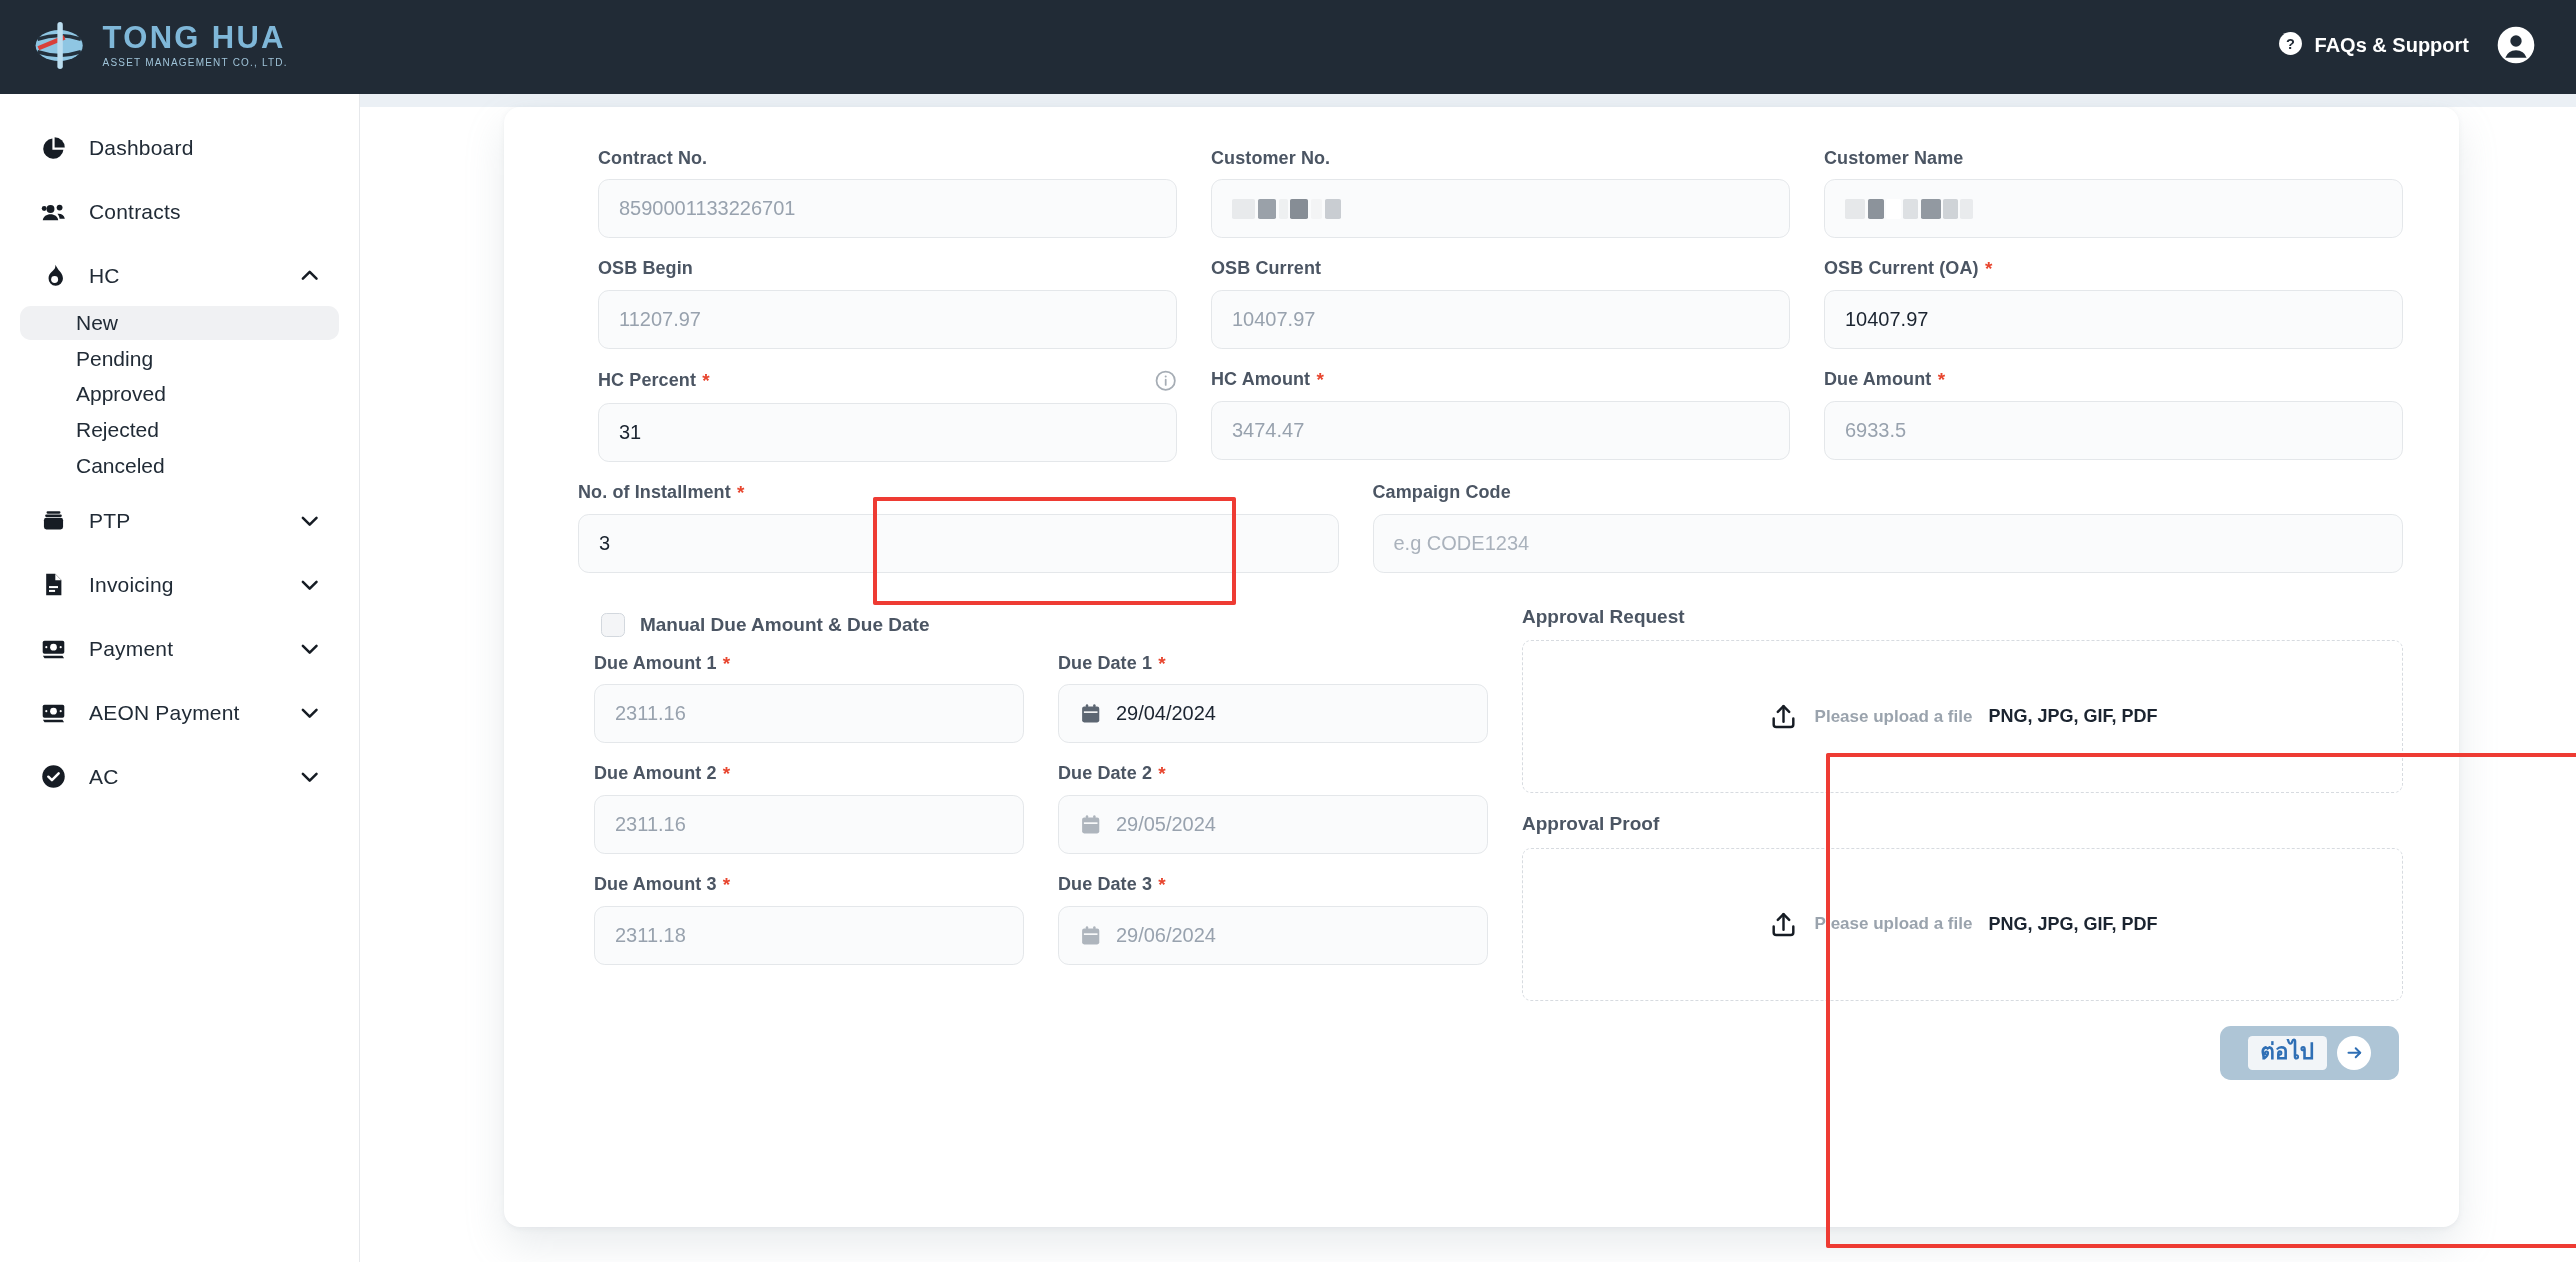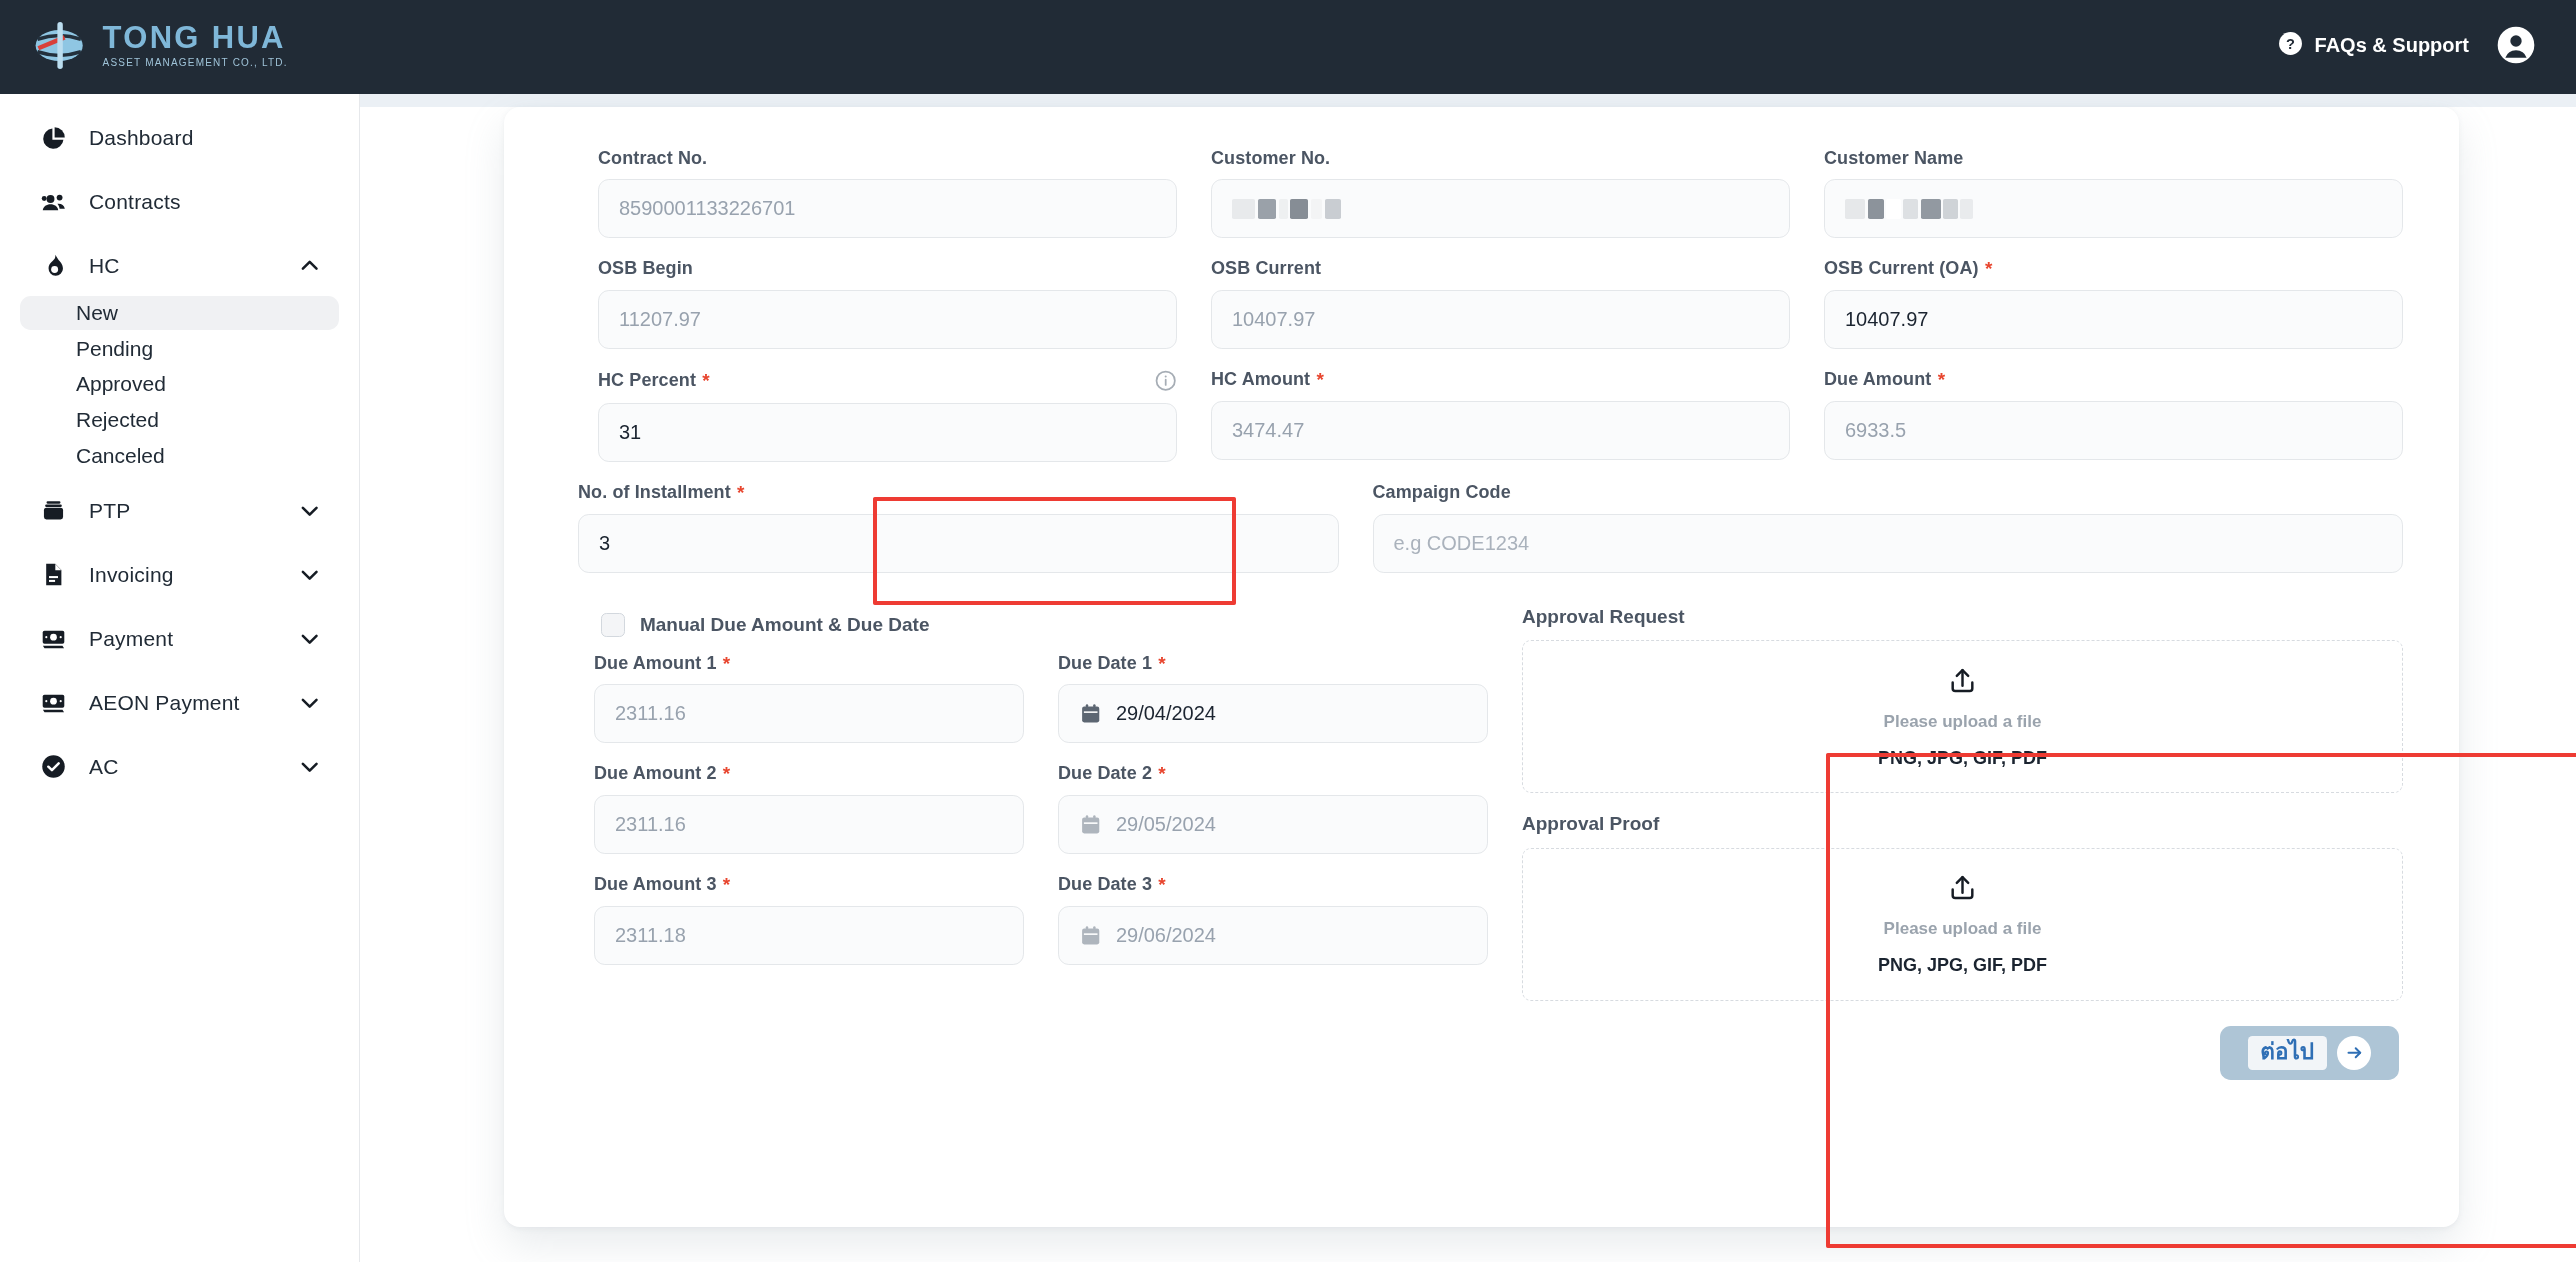--- a/index.html
+++ b/index.html
@@ -36,21 +36,21 @@
   .avatar-btn { width: 40px; height: 40px; cursor: pointer; }
 
   
   .body-row { display: flex; flex: 1; min-height: 0; }
 
   
   .sidebar {
     width: 360px; min-width: 360px;
     background: #ffffff;
     border-right: 0.9px solid #E6E8EB;
-    padding-top: 16px;
+    padding-top: 26px;
     position: relative; z-index: 30;
   }
   .nav-item {
     display: flex; align-items: center;
     height: 56px; margin: 0 20px;
     padding: 0 18px; border-radius: 10.8px;
     cursor: pointer; gap: 20px;
   }
   .nav-icon { width: 31px; height: 31px; flex: none; display: flex; align-items: center; justify-content: center; color: #161C24; }
   .nav-label { font-size: 21px; color: #212B36; font-weight: 400; letter-spacing: 0.2px; }
@@ -122,21 +122,21 @@
   .grid2b { display: grid; grid-template-columns: 1fr 1fr; column-gap: 34px; }
   .lower-right { flex: 1; padding-left: 34px; position: relative; }
 
   .dateinp { display: flex; align-items: center; gap: 13.5px; }
   .cal-ic { width: 23.4px; height: 23.4px; flex: none; color: #AEB5BD; }
   .cal-ic.dark { color: #5C6672; }
 
   .up-label { font-size: 19px; font-weight: 700; color: #4B5563; margin-bottom: 12.6px; }
   .dropzone {
     border: 1.8px dashed #D7DBE0; border-radius: 9px;
-    height: 153px; display: flex; flex-direction: column;
+    height: 153px; display: flex; flex-direction: row;
     align-items: center; justify-content: center; gap: 16px;
     cursor: pointer; background: #ffffff;
   }
   .up-ic { width: 31px; height: 31px; color: #161C24; }
   .dz-main { font-size: 17px; font-weight: 700; color: #9AA3AD; }
   .dz-sub { font-size: 18px; font-weight: 700; color: #1B2430; }
 
   
   .btnrow { display: flex; justify-content: flex-end; margin-top: 25px; padding-right: 3.6px; }
   .next-btn {

